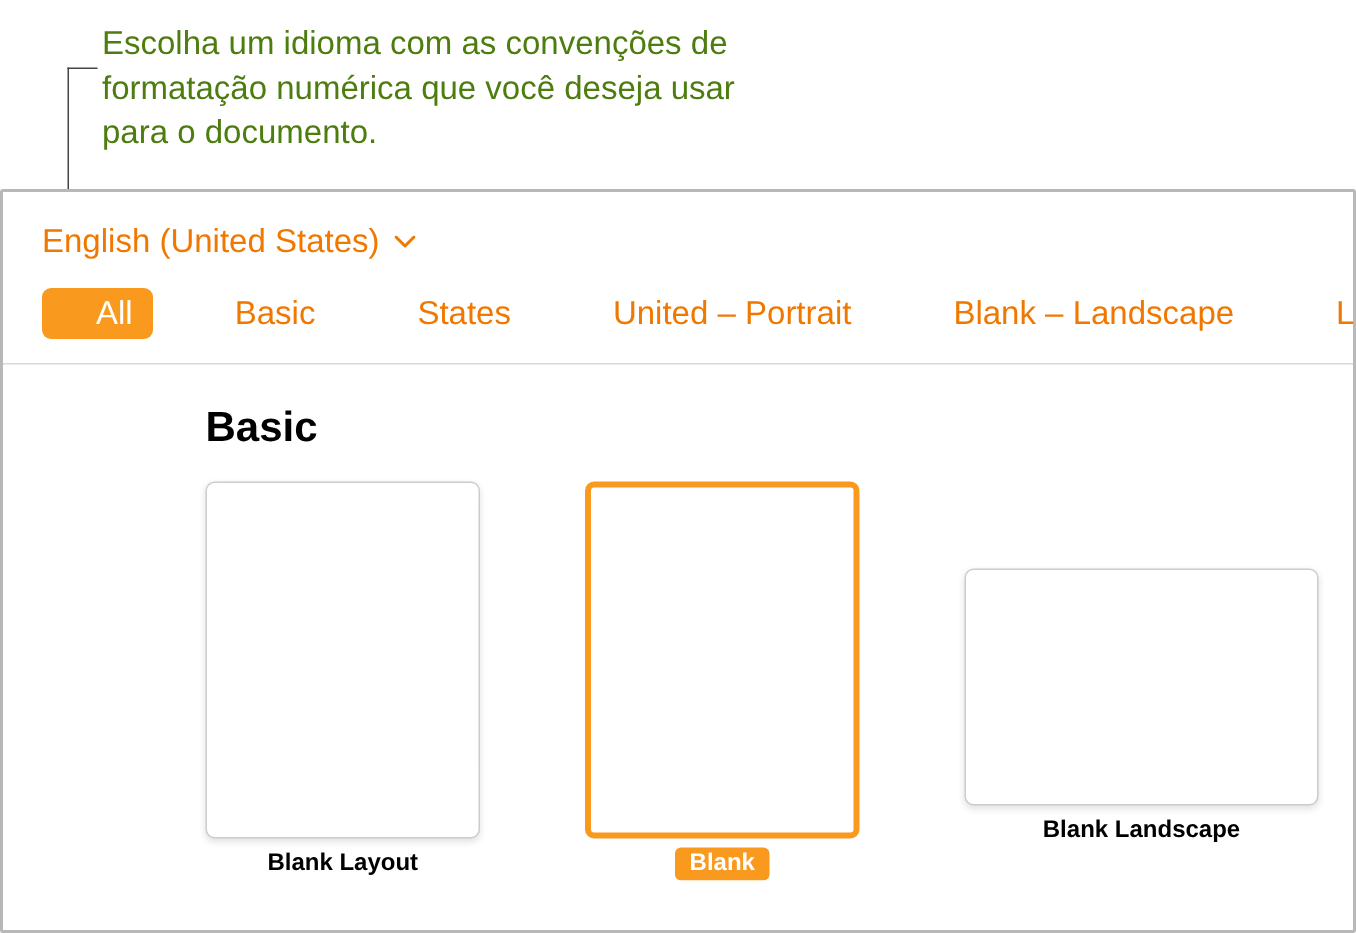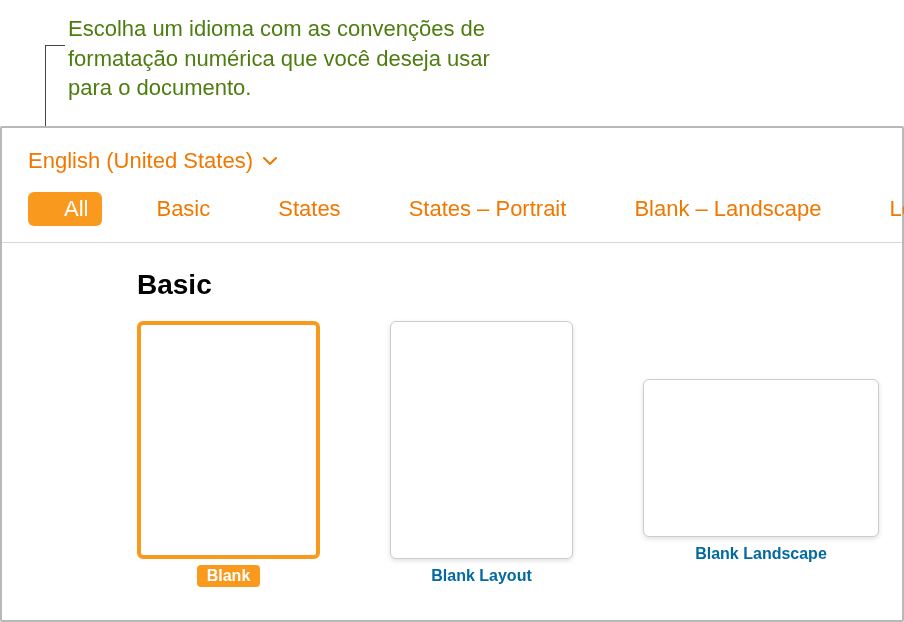--- a/index.html
+++ b/index.html
@@ -123,21 +123,21 @@
       margin-top: 58px;
     }
     .thumb.selected {
       border: 4px solid #f99a1e;
       box-shadow: none;
     }
     .tpl-label {
       margin-top: 6px;
       font-size: 16px;
       font-weight: 600;
-      color: #0369a1;
+      color: #000000;
       padding: 2px 10px;
       border-radius: 4px;
     }
     .tpl-label.selected {
       background: #f99a1e;
       color: #fff;
     }
   </style>
 </head>
 <body>
@@ -156,38 +156,38 @@
             <path d="M1 1 L7 7 L13 1" fill="none" stroke="#f07800" stroke-width="2" stroke-linecap="round" stroke-linejoin="round"></path>
           </svg>
       </span>
     </div>
   </div>
 
   <div class="tabs-row">
     <div class="tab active">All</div>
     <div class="tab">Basic</div>
     <div class="tab">States</div>
-    <div class="tab">States – Portrait</div>
+    <div class="tab">United – Portrait</div>
     <div class="tab">Blank – Landscape</div>
     <div class="tab">Letters</div>
   </div>
 
   <div class="content">
     <div class="section-title">Basic</div>
 
     <div class="templates">
 
       <div class="template">
-        <div class="thumb thumb-portrait selected"></div>
-        <div class="tpl-label selected">Blank</div>
+        <div class="thumb thumb-portrait"></div>
+        <div class="tpl-label">Blank Layout</div>
       </div>
 
       <div class="template">
-        <div class="thumb thumb-portrait"></div>
-        <div class="tpl-label">Blank Layout</div>
+        <div class="thumb thumb-portrait selected"></div>
+        <div class="tpl-label selected">Blank</div>
       </div>
 
       <div class="template">
         <div class="thumb thumb-landscape"></div>
         <div class="tpl-label">Blank Landscape</div>
       </div>
 
     </div>
   </div>
 

